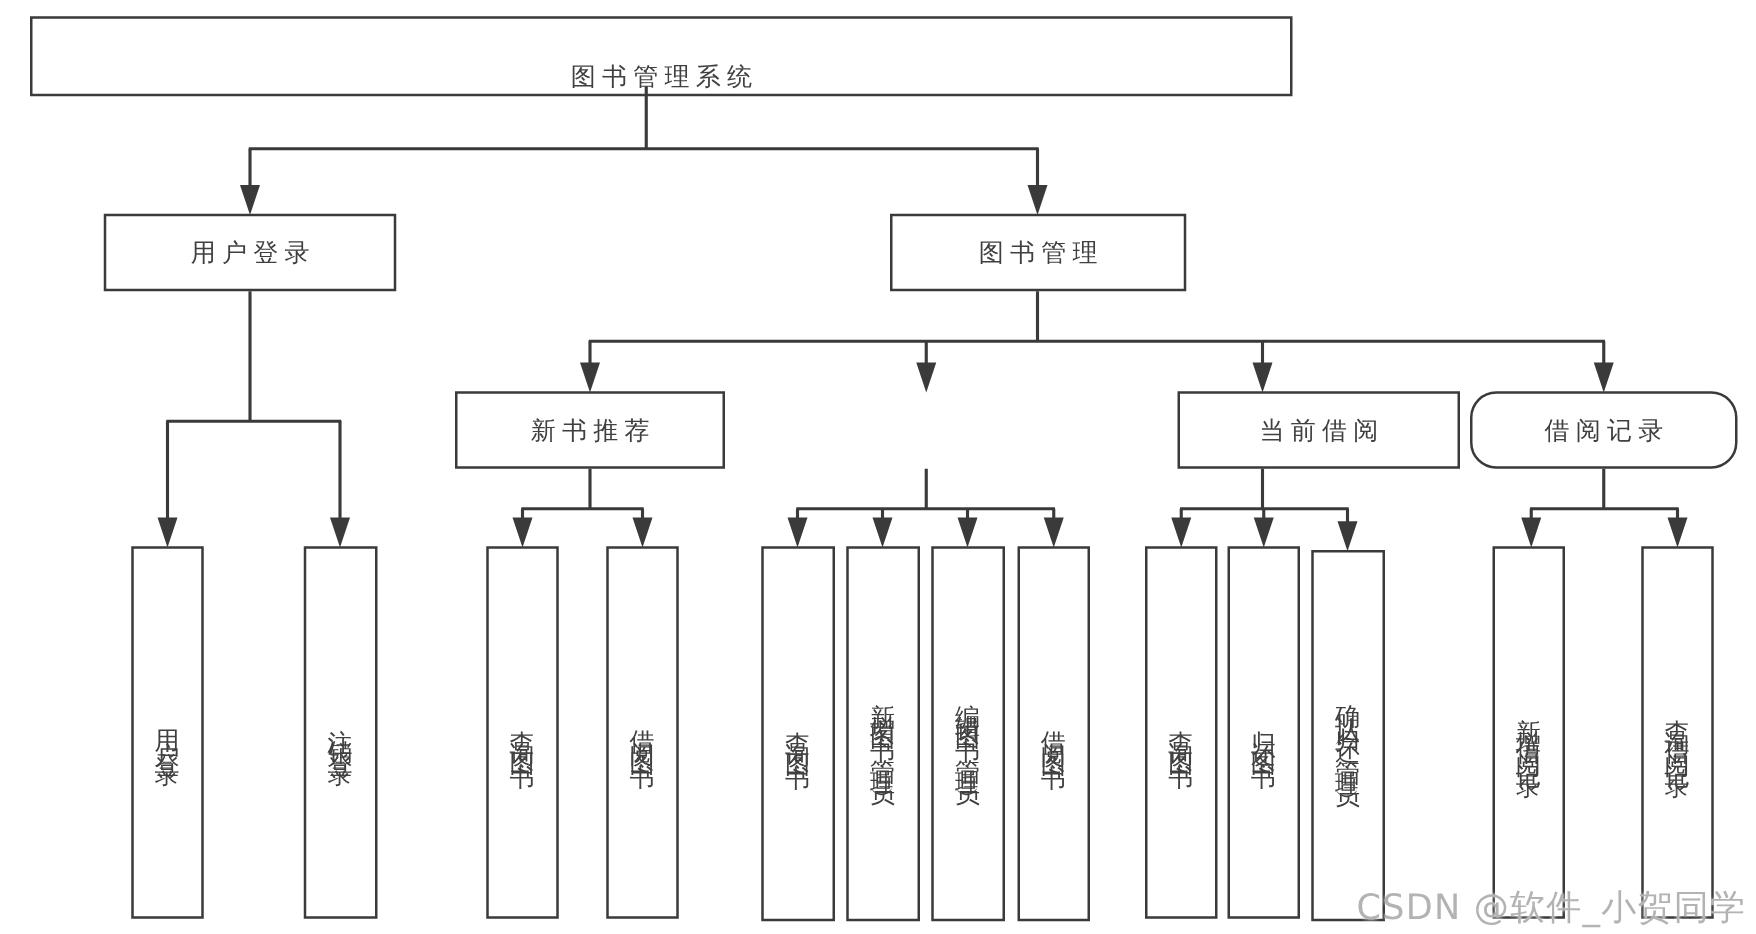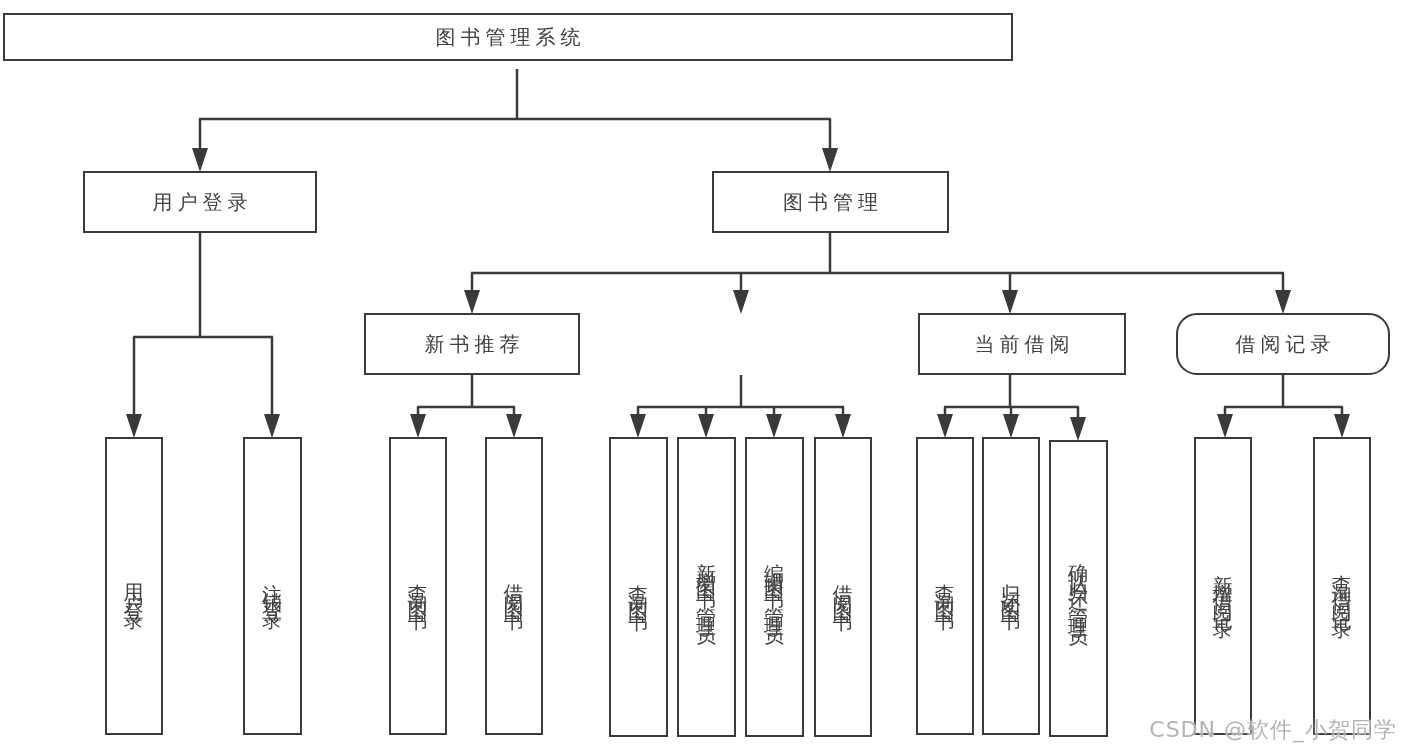--- a/index.html
+++ b/index.html
@@ -40,45 +40,45 @@
     text-orientation: mixed;
     font-size: 20px;
     letter-spacing: 9px;
     line-height: 1;
   }
   #watermark {
     position: absolute;
     right: 8px;
     bottom: 2px;
     z-index: 3;
-    font-size: 22px;
+    font-size: 28px;
     color: #b3b3b3;
     letter-spacing: 1px;
     text-shadow: 0 0 3px #ffffff;
     white-space: nowrap;
   }
 </style>
 </head>
 <body>
 
 <div id="stage">
   <div id="nodes">
-      <div class="node h" style="left: 3px; top: 13px; width: 1010px; height: 48px;">
+      <div class="node h" style="left: 24px; top: 13px; width: 1010px; height: 64px; align-items: flex-end;">
         <span>图书管理系统</span>
       </div>
       <div class="node h" style="left: 83px; top: 171px; width: 234px; height: 62px;">
         <span>用户登录</span>
       </div>
       <div class="node h" style="left: 712px; top: 171px; width: 237px; height: 62px;">
         <span>图书管理</span>
       </div>
       <div class="node h" style="left: 364px; top: 313px; width: 216px; height: 62px;">
         <span>新书推荐</span>
       </div>
-      <div class="node h" style="left: 918px; top: 313px; width: 208px; height: 62px;">
+      <div class="node h" style="left: 942px; top: 313px; width: 226px; height: 62px;">
         <span>当前借阅</span>
       </div>
       <div class="node h" style="left: 1176px; top: 313px; width: 214px; height: 62px; border-radius: 21px;">
         <span>借阅记录</span>
       </div>
       <div class="node v" style="left: 105px; top: 437px; width: 58px; height: 298px;">
         <span>用户登录</span>
       </div>
       <div class="node v" style="left: 243px; top: 437px; width: 59px; height: 298px;">
         <span>注销登录</span>

